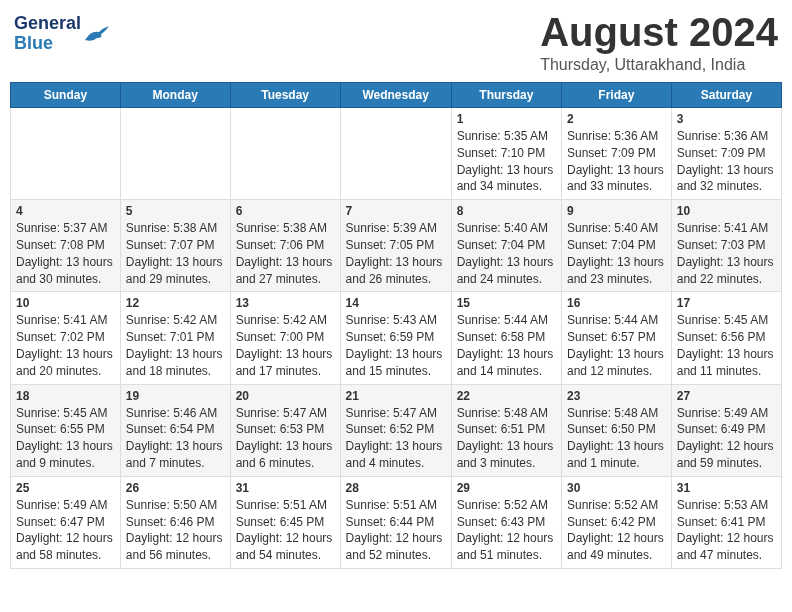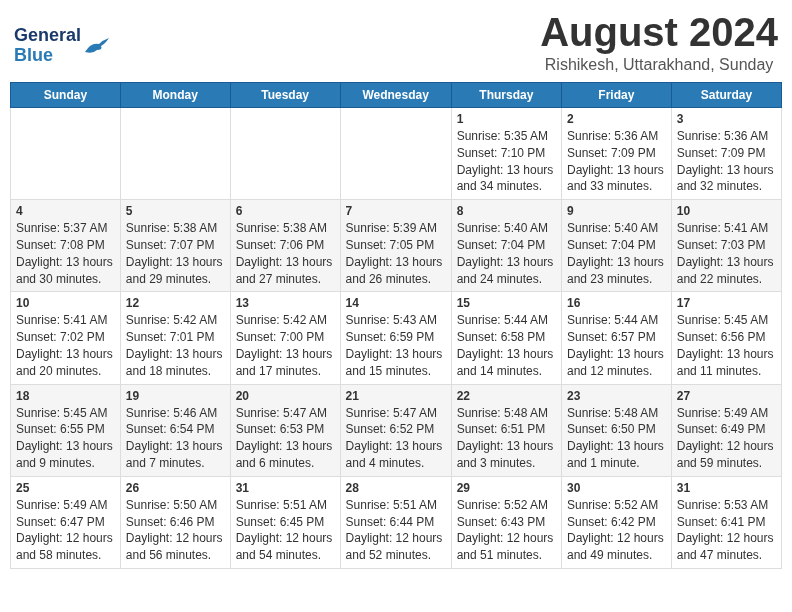--- a/index.html
+++ b/index.html
@@ -16,31 +16,31 @@
       align-items: flex-start;
       margin-bottom: 8px;
       padding: 0 4px;
     }
     .logo {
       display: flex;
       align-items: center;
       font-size: 18px;
       font-weight: bold;
       color: #1a3a6b;
-      margin-top: 16px;
+      margin-top: 4px;
     }
     .logo-general { color: #1a3a6b; }
     .logo-blue { color: #2a7ab5; }
     .logo-bird {
       width: 28px;
       height: 24px;
       margin-left: 2px;
     }
     .title-area {
-      text-align: center;
+      text-align: left;
     }
     .month-title {
       font-size: 40px;
       font-weight: bold;
       color: #333;
       line-height: 1.1;
     }
     .location {
       font-size: 16px;
       color: #555;
@@ -95,21 +95,21 @@
     <div style="display:flex;flex-direction:column;line-height:1.1">
       <span class="logo-general">General</span>
       <span class="logo-blue">Blue</span>
     </div>
     <svg class="logo-bird" viewBox="0 0 28 24" xmlns="http://www.w3.org/2000/svg">
       <path d="M2 18 Q8 8 16 10 Q20 6 26 4 Q22 10 18 12 Q20 16 14 16 Q10 20 2 18Z" fill="#2a7ab5"></path>
     </svg>
   </div>
   <div class="title-area">
     <div class="month-title">August 2024</div>
-    <div class="location">Rishikesh, Uttarakhand, Sunday</div>
+    <div class="location">Thursday, Uttarakhand, India</div>
   </div>
 </div>
 
 <table class="calendar">
   <thead>
     <tr>
     <th>Sunday</th>
         <th>Monday</th>
         <th>Tuesday</th>
         <th>Wednesday</th>

